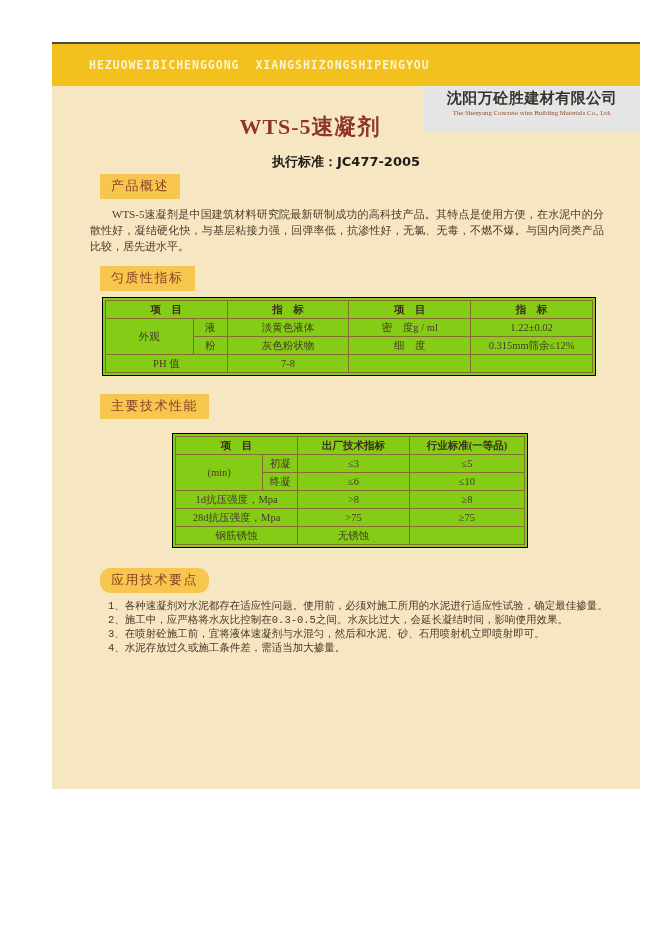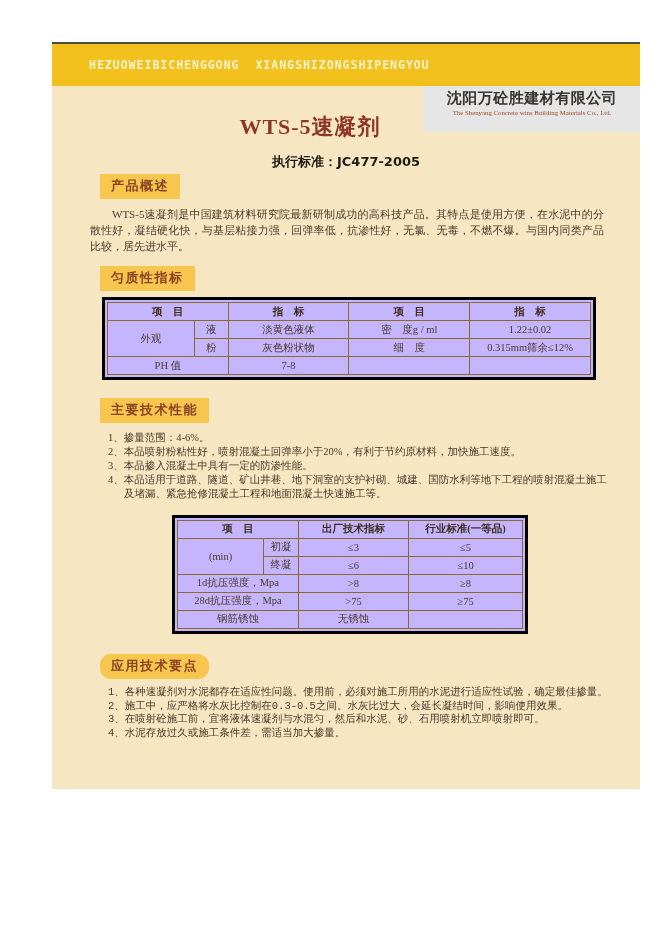--- a/index.html
+++ b/index.html
@@ -34,32 +34,32 @@
     font-size:22px;font-weight:bold;color:#8e3526;letter-spacing:1px;
   }
   .std-line{
     margin-top:11px;width:100%;text-align:center;
     font-size:13px;font-weight:bold;color:#1f1c18;
     font-family:"DejaVu Sans","Liberation Sans",sans-serif;
   }
   
   .sec-head{
     display:inline-block;margin-left:48px;padding:3px 11px 4px 11px;
-    background:#f6c64e;color:#8b4224;font-weight:bold;font-size:13px;
+    background:#f6c64e;color:#8b4224;font-weight:normal;font-size:13px;
     letter-spacing:1.5px;
   }
   .para{
     margin:7px 36px 0 38px;font-size:11px;line-height:1.47;color:#4a382a;
     text-indent:2em;text-align:justify;
   }
   .num-list{margin:8px 30px 0 56px;font-size:10.5px;line-height:1.32;color:#4a382a;}
   .num-list div{padding-left:16px;text-indent:-16px;}
   
   .tbl-wrap{
-    border:3px solid #000000;background:#c4b5fd;padding:2px;box-sizing:border-box;
+    border:1px solid #000000;background:#84cc16;padding:2px;box-sizing:border-box;
   }
   .tbl-wrap-1{margin:6px 0 0 50px;width:494px;}
   .tbl-wrap-2{margin:14px 0 0 120px;width:356px;}
   table{border-collapse:collapse;width:100%;table-layout:fixed;}
   td,th{
     border:1px solid #8a6a33;font-size:10.5px;color:#4a382a;text-align:center;
     padding:1px 2px;height:15px;font-weight:normal;overflow:hidden;white-space:nowrap;
   }
   th{font-weight:bold;color:#3c2c1c;}
   .mt-mech{margin-top:10px;}
@@ -128,26 +128,20 @@
           <td></td>
           <td></td>
         </tr>
       </tbody>
         </table>
     </div>
   </div>
 
   <div>
     <div class="sec-head mt-perf">主要技术性能</div>
-    <div class="num-list">
-      <div>1、掺量范围：4-6%。</div>
-      <div>2、本品喷射粉粘性好，喷射混凝土回弹率小于20%，有利于节约原材料，加快施工速度。</div>
-      <div>3、本品掺入混凝土中具有一定的防渗性能。</div>
-      <div>4、本品适用于道路、隧道、矿山井巷、地下洞室的支护衬砌、城建、国防水利等地下工程的喷射混凝土施工及堵漏、紧急抢修混凝土工程和地面混凝土快速施工等。</div>
-    </div>
   </div>
 
   <div>
     <div class="tbl-wrap tbl-wrap-2">
       <table>
         <colgroup>
             <col style="width:25%">
             <col style="width:10%">
             <col style="width:32%">
             <col style="width:33%">

